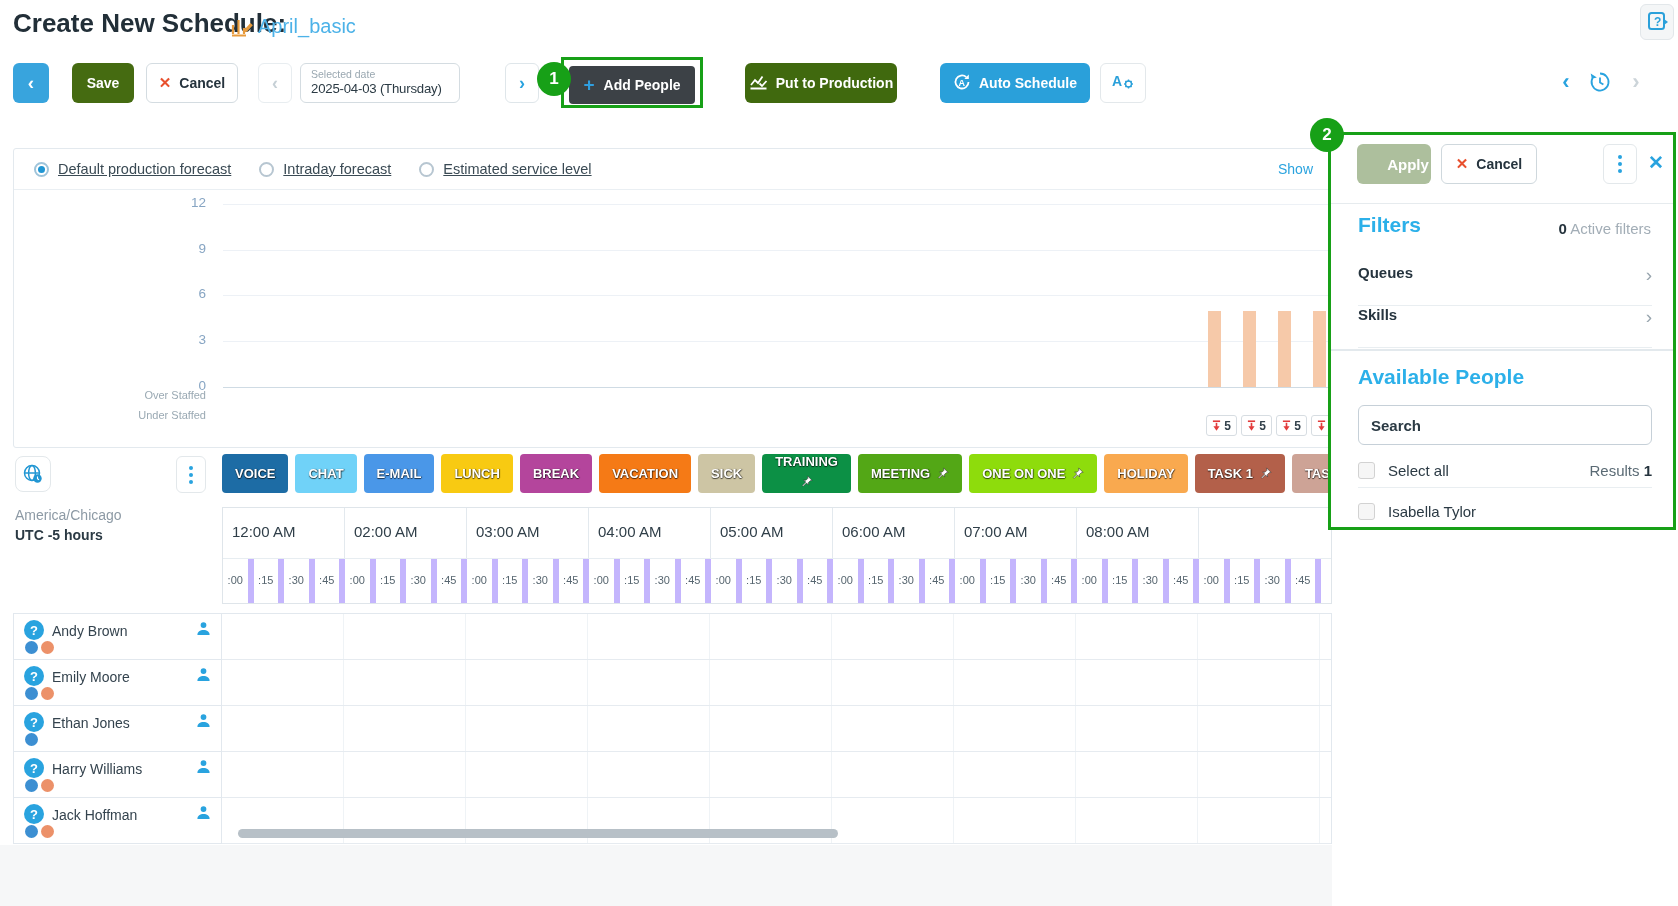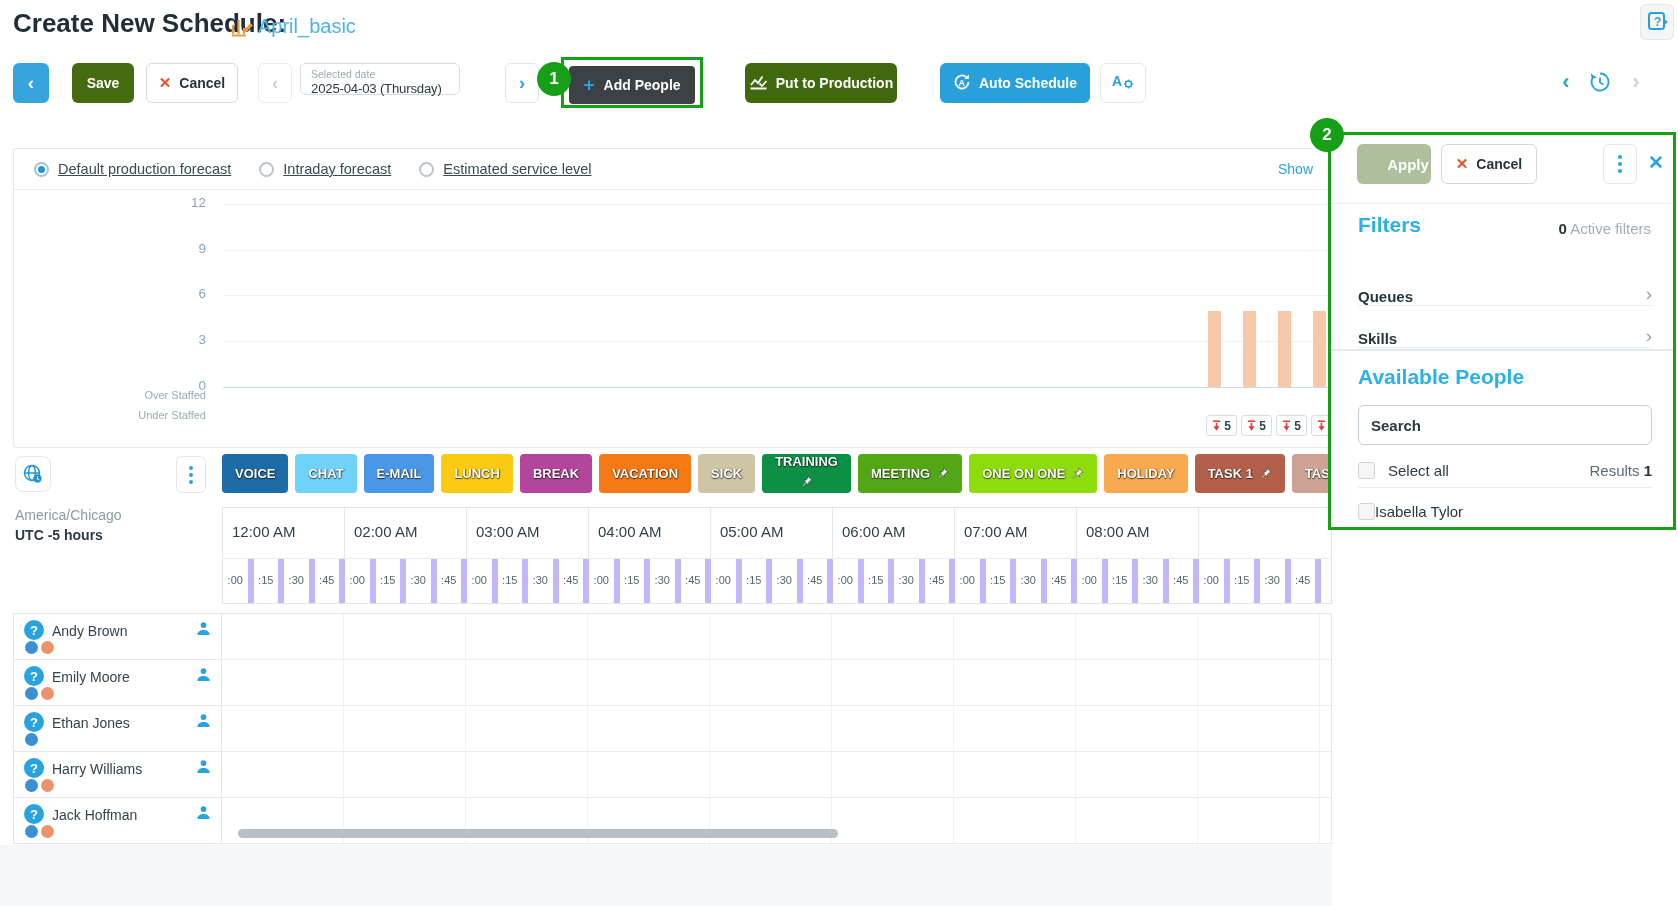--- a/index.html
+++ b/index.html
@@ -17,21 +17,21 @@
 
   
   .btn{position:absolute;top:63px;height:40px;border-radius:6px;display:flex;align-items:center;
        justify-content:center;font-weight:bold;font-size:14px;cursor:pointer;border:1px solid transparent;}
   .btn .mr{margin-right:8px;}
   .b-back{left:13px;width:36px;background:#38a4dd;color:#fff;font-size:19px;}
   .b-save{left:72px;width:62px;background:#456b11;color:#fff;}
   .b-cancel{left:146px;width:92px;background:#fff;border-color:#d4dce1;color:#26343e;}
   .x-red{color:#e8502e;font-size:15px;font-weight:bold;}
   .b-prev{left:258px;width:34px;background:#fff;border-color:#e8edf0;color:#c6d0d6;font-size:18px;}
-  .datebox{left:300px;top:63px;width:160px;height:32px;border:1px solid #d4dce1;border-radius:6px;
+  .datebox{left:300px;top:63px;width:160px;height:40px;border:1px solid #d4dce1;border-radius:6px;
            background:#fff;padding:4px 0 0 10px;cursor:pointer;}
   .datebox .lab{font-size:10.5px;color:#9aa8b1;}
   .datebox .val{font-size:13.2px;color:#2b3a44;margin-top:1px;letter-spacing:-0.2px;}
   .b-next{left:505px;width:34px;background:#fff;border-color:#dfe6ea;color:#29a3df;font-size:18px;}
   .ann1{left:561px;top:57px;width:142px;height:51px;border:3px solid #17a017;z-index:5;pointer-events:none;}
   .b-addp{left:569px;top:66px;height:38px;width:126px;background:#3c4146;color:#fff;border-radius:4px;z-index:4;}
   .plus-blue{color:#2f9fe0;font-size:19px;font-weight:bold;margin-right:9px;}
   .badge{position:absolute;width:34px;height:34px;border-radius:50%;background:#17a017;color:#fff;
          display:flex;align-items:center;justify-content:center;font-size:17px;font-weight:bold;z-index:60;}
   .badge1{left:537px;top:62px;}
@@ -108,34 +108,34 @@
            display:flex;align-items:center;justify-content:center;font-weight:bold;font-size:15px;cursor:pointer;padding-left:28px;}
   .p-cancel{left:110px;top:9px;width:96px;height:40px;background:#fff;border:1px solid #cfd8dd;border-radius:6px;
             display:flex;align-items:center;justify-content:center;gap:8px;font-weight:bold;font-size:14px;
             color:#26343e;cursor:pointer;}
   .p-kebab{position:absolute;left:272px;top:9px;width:34px;height:40px;}
   .p-close{left:317px;top:16px;color:#29a3df;font-size:19px;font-weight:bold;cursor:pointer;}
   .p-div{left:0;right:0;height:1px;background:#e6ebee;}
   .p-filters{left:27px;top:78px;font-size:21px;font-weight:bold;color:#2cb0e9;}
   .p-activef{right:22px;top:85px;font-size:15px;color:#a2adb6;}
   .p-activef b{color:#26343e;}
-  .p-row{left:27px;width:294px;height:42px;display:flex;align-items:flex-end;justify-content:space-between;
+  .p-row{left:27px;width:294px;height:42px;display:flex;align-items:flex-start;justify-content:space-between;
          border-bottom:1px solid #e9eef1;font-size:15px;font-weight:bold;color:#26343e;cursor:pointer;}
   .chev{color:#98a5ae;font-size:19px;font-weight:normal;}
   .p-avail{left:27px;top:230px;font-size:21px;font-weight:bold;color:#2cb0e9;}
   .p-search{left:27px;top:270px;width:294px;height:40px;border:1px solid #c6d0d8;border-radius:6px;
             padding:0 12px;font-size:15px;font-family:"Liberation Sans",sans-serif;color:#2b3a44;outline:none;}
   .p-search::placeholder{color:#2b3a44;font-weight:bold;opacity:1;}
   .cb{width:17px;height:17px;background:#f6f6f6;border:1px solid #d2d2d2;border-radius:3px;flex:0 0 auto;cursor:pointer;}
   .p-selrow{left:27px;width:294px;top:320px;height:30px;display:flex;align-items:center;gap:13px;font-size:15px;color:#2b3a44;}
   .p-results{margin-left:auto;color:#5a6a74;}
   .p-results b{color:#26343e;}
   .p-div2{left:27px;width:294px;top:352px;height:1px;background:#e9eef1;}
   #p-people{left:27px;width:294px;top:360px;}
-  .p-person{height:32px;display:flex;align-items:center;font-size:15px;color:#2b3a44;}
+  .p-person{height:32px;display:flex;align-items:center;gap:13px;font-size:15px;color:#2b3a44;}
 </style>
 </head>
 <body>
 
 <div id="app">
 
   <div class="abs page-title">Create New Schedule:</div>
   <span class="abs sched-icon">
     <svg width="24" height="22" viewBox="0 0 24 22">
         <g stroke="#e89b3c" stroke-width="2.2" fill="none">

